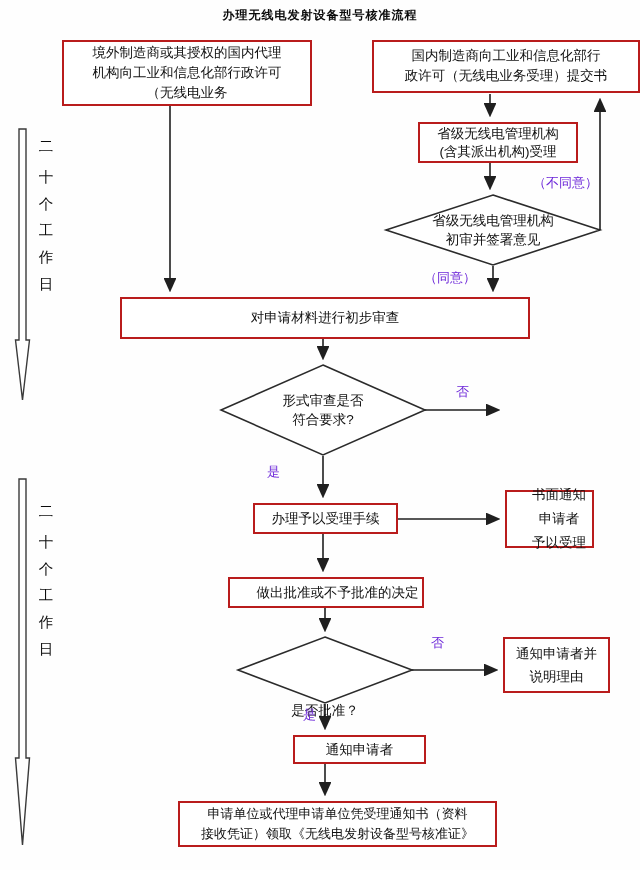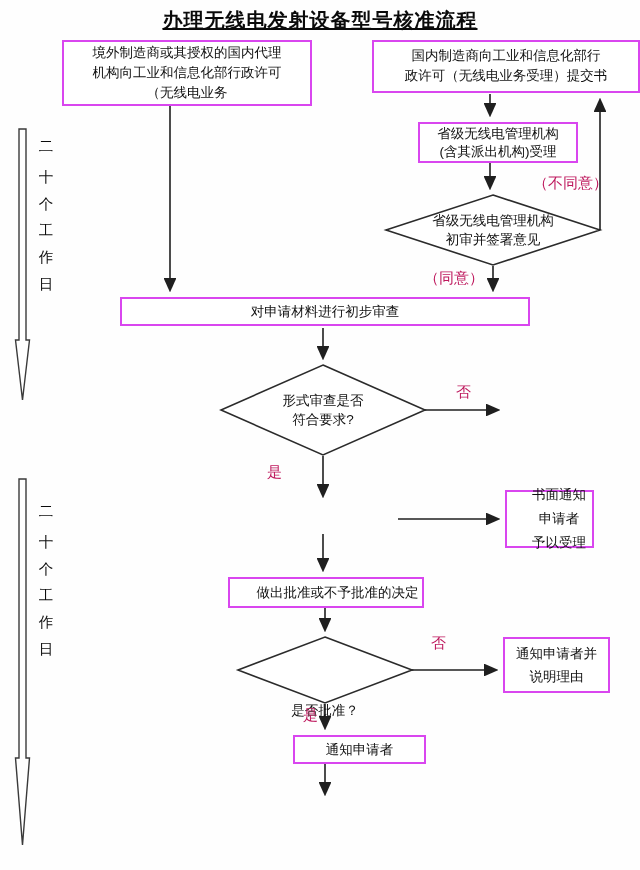--- a/index.html
+++ b/index.html
@@ -4,35 +4,35 @@
 <style>
   html,body{margin:0;padding:0;background:#ffffff;}
   #stage{
     position:relative;width:640px;height:870px;background:#fefefe;
     font-family:"Liberation Sans","DejaVu Sans",sans-serif;
     color:#111;overflow:hidden;
   }
   #connector-layer{position:absolute;left:0;top:0;width:640px;height:870px;}
   .title{
     position:absolute;top:7px;left:0;right:0;text-align:center;
-    font-size:20px;font-weight:bold;letter-spacing:1px;color:#0a0a0a;text-decoration:underline;
+    font-size:12px;font-weight:bold;letter-spacing:1px;color:#0a0a0a;
   }
   .box{
-    position:absolute;background:#fff;border:2px solid #d946ef;
+    position:absolute;background:#fff;border:2px solid #b91c1c;
     display:flex;align-items:center;justify-content:center;text-align:center;
     font-size:13.5px;line-height:20px;white-space:pre-line;box-sizing:border-box;
     color:#101010;
   }
   .diamond-text{
     position:absolute;display:flex;align-items:center;justify-content:center;
     text-align:center;font-size:13.5px;line-height:19px;white-space:pre-line;
     color:#101010;
   }
   .edge-label{
-    position:absolute;font-size:15px;color:#be185d;white-space:nowrap;
+    position:absolute;font-size:13px;color:#6d28d9;white-space:nowrap;
   }
   .vtext{
     position:absolute;writing-mode:vertical-lr;font-size:14.5px;
     letter-spacing:27px;color:#0a0a0a;left:36px;
   }
 </style>
 </head>
 <body>
 
 <div id="stage">
@@ -77,34 +77,37 @@
   <div class="box" style="left:62px;top:40px;width:250px;height:66px;">境外制造商或其授权的国内代理
 机构向工业和信息化部行政许可
 （无线电业务</div>
 
   <div class="box" style="left:372px;top:40px;width:268px;height:53px;font-family:Liberation Mono, monospace;">国内制造商向工业和信息化部行
 政许可（无线电业务受理）提交书</div>
 
   <div class="box" style="left:418px;top:122px;width:160px;height:41px;line-height:18px;">省级无线电管理机构
 (含其派出机构)受理</div>
 
-  <div class="box" style="left:120px;top:297px;width:410px;height:29px;">对申请材料进行初步审查</div>
+  <div class="box" style="left:120px;top:297px;width:410px;height:42px;">对申请材料进行初步审查</div>
 
 
+  <div class="box" style="left:253px;top:503px;width:145px;height:31px;">办理予以受理手续</div>
 
   <div class="box" style="left:505px;top:490px;width:89px;height:58px;line-height:24px;padding-left:19px;">书面通知申请者
 予以受理</div>
 
   <div class="box" style="left:228px;top:577px;width:196px;height:31px;padding-left:23px;">做出批准或不予批准的决定</div>
 
   <div class="box" style="left:503px;top:637px;width:107px;height:56px;line-height:23px;">通知申请者并
 说明理由</div>
 
   <div class="box" style="left:257px;top:735px;width:133px;height:29px;margin-left:36px;">通知申请者</div>
 
+  <div class="box" style="left:178px;top:801px;width:319px;height:46px;font-size:13px;line-height:20px;">申请单位或代理申请单位凭受理通知书（资料
+接收凭证）领取《无线电发射设备型号核准证》</div>
 
   <div class="diamond-text" style="left:393px;top:200px;width:200px;height:60px;">省级无线电管理机构
 初审并签署意见</div>
   <div class="diamond-text" style="left:243px;top:382px;width:160px;height:56px;">形式审查是否
 符合要求?</div>
   <div class="diamond-text" style="left:255px;top:655px;width:140px;height:30px;margin-top:40px;">是否批准？</div>
 
   <div class="edge-label" style="left:533px;top:174px;">（不同意）</div>
   <div class="edge-label" style="left:424px;top:269px;text-align:center;">（同意）</div>
   <div class="edge-label" style="left:456px;top:383px;">否</div>

